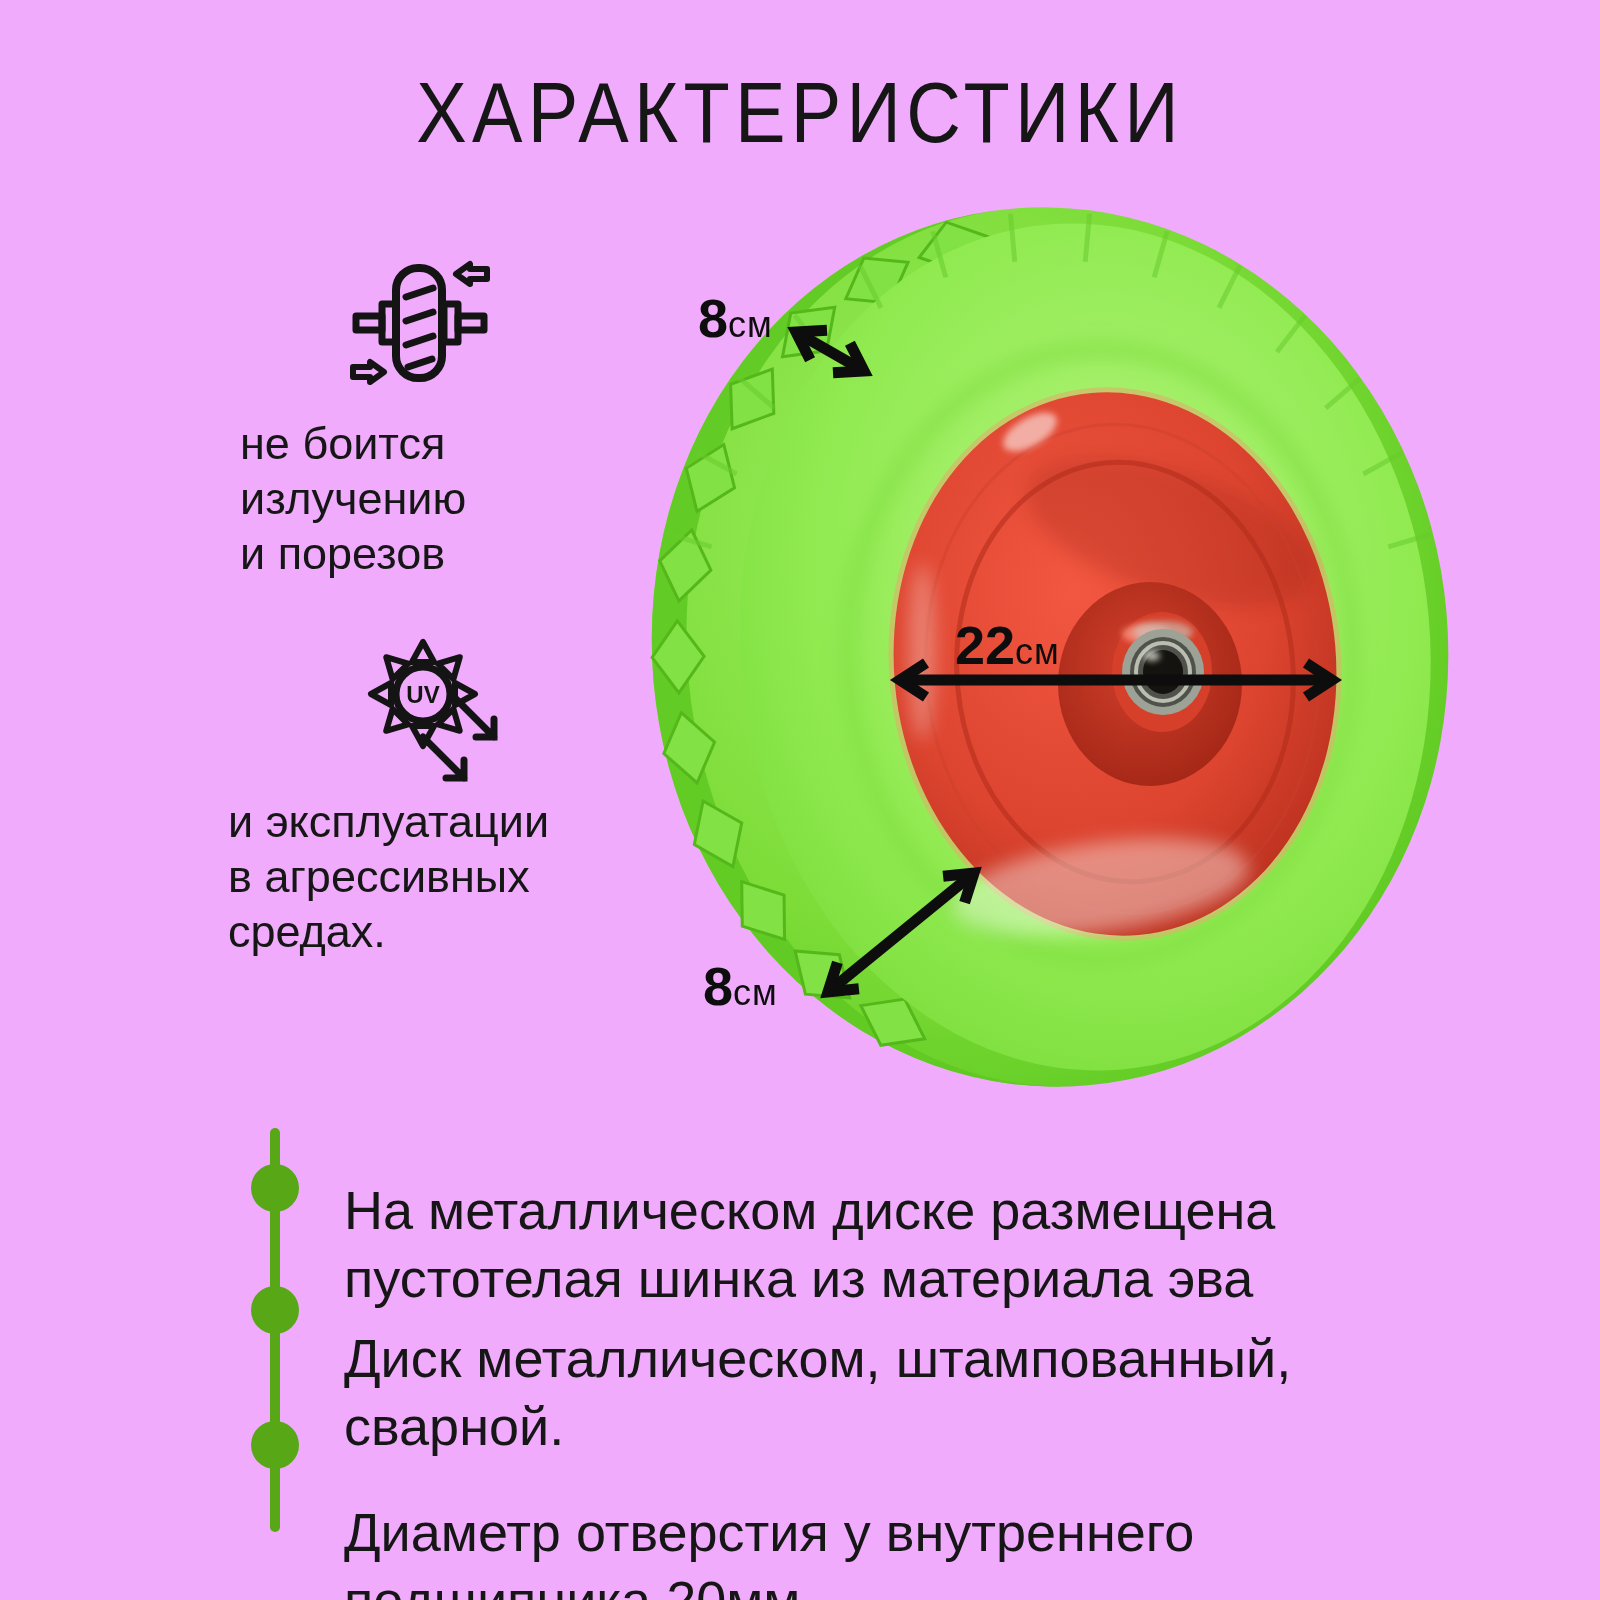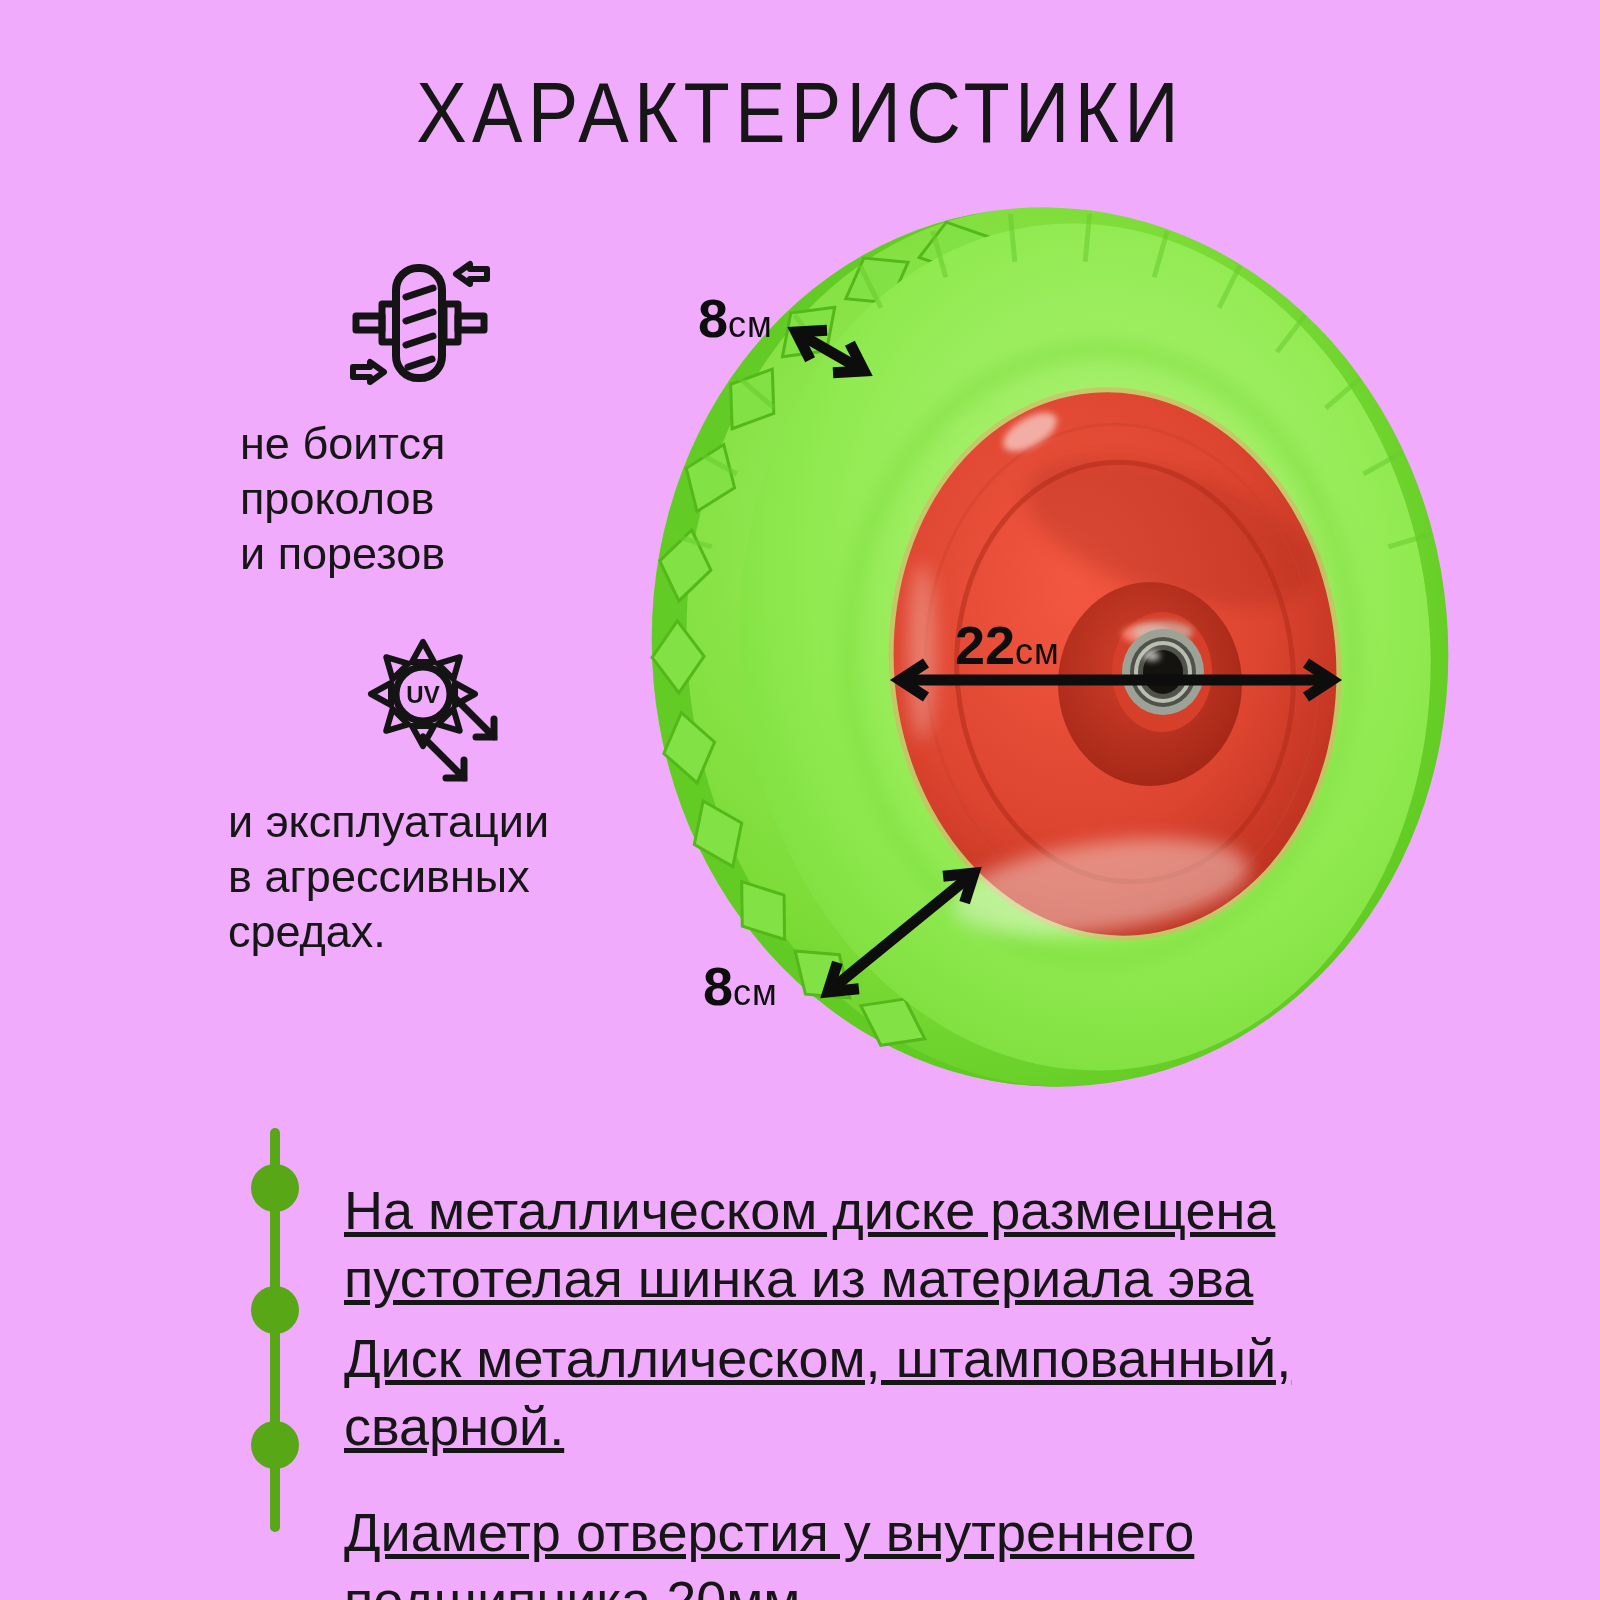--- a/index.html
+++ b/index.html
@@ -25,21 +25,21 @@
   .timeline-line{
     position:absolute;left:270px;top:1128px;width:10px;height:404px;
     background:#57a717;border-radius:6px;
   }
   .dot{
     position:absolute;left:251px;width:48px;height:48px;border-radius:50%;
     background:#57a717;
   }
   .bullet{
     position:absolute;left:344px;width:1030px;
-    font-size:54px;line-height:68px;font-weight:400;text-decoration:underline;
+    font-size:54px;line-height:68px;font-weight:400;
   }
 </style>
 </head>
 <body>
 
 <div class="page">
 
   <div class="title">ХАРАКТЕРИСТИКИ</div>
 
   <svg class="icon-svg" style="left:350px;top:260px" width="140" height="128" viewBox="0 0 140 128">
@@ -57,21 +57,21 @@
       <path d="M58,107 L82,99"></path>
     </g>
     <g fill="none" stroke="#141414" stroke-width="6" stroke-linejoin="round">
       <path d="M106,14 L120,4 L120,9 L137,9 L137,19 L120,19 L120,24 Z"></path>
       <path d="M34,112 L20,102 L20,107 L3,107 L3,117 L20,117 L20,122 Z"></path>
     </g>
   </svg>
 
   <div class="feature f1-text">
     <div class="txt">не боится</div>
-    <div class="txt">проколов</div>
+    <div class="txt">излучению</div>
     <div class="txt">и порезов</div>
   </div>
 
   <svg class="icon-svg" style="left:358px;top:634px" width="160" height="152" viewBox="0 0 160 152">
     <circle cx="65" cy="60" r="27" fill="none" stroke="#141414" stroke-width="7"></circle>
     <text x="65" y="69" text-anchor="middle" font-size="24" font-weight="700" fill="#141414">UV</text>
     <g id="sun-rays" fill="none" stroke="#141414" stroke-width="6" stroke-linejoin="round">
         <path d="M76,28 L65,8 L54,28 Z"></path>
         <path d="M95.40559159102155,45.1507575950825 L101.76955262170048,23.23044737829953 L79.84924240491749,29.59440840897846 Z"></path>
         <path d="M97,71 L117,60 L97,49 Z"></path>

